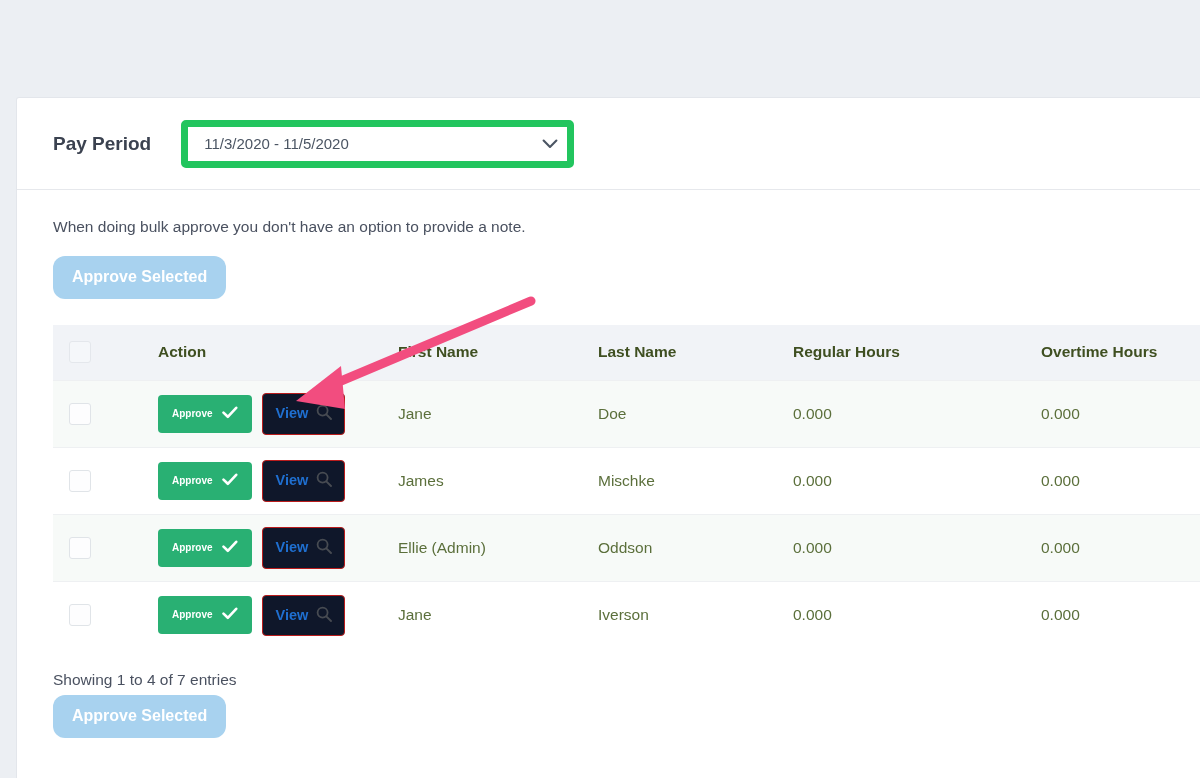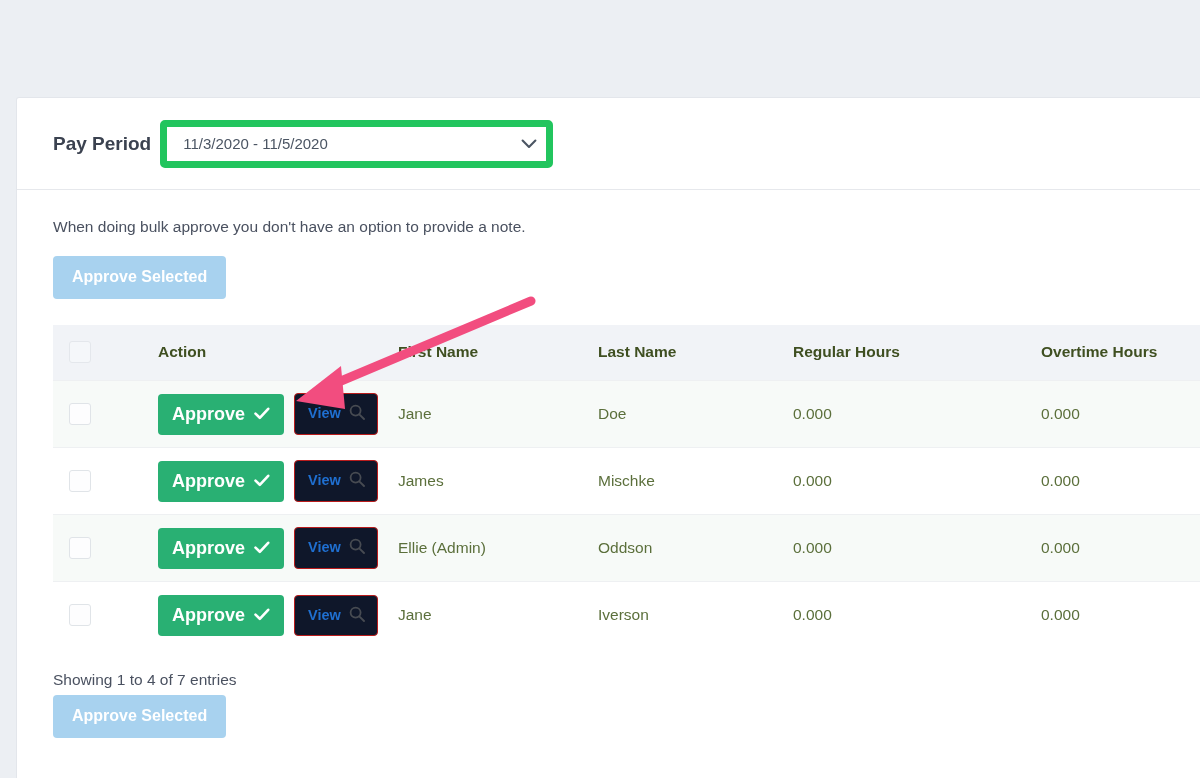--- a/index.html
+++ b/index.html
@@ -42,21 +42,21 @@
     height: 92px;
     border-bottom: 1px solid #e6e8ec;
     display: flex;
     align-items: center;
     padding-left: 36px;
   }
   .payperiod-label {
     font-size: 19px;
     font-weight: bold;
     color: #3b4250;
-    margin-right: 9px;
+    margin-right: 30px;
     white-space: nowrap;
   }
   .select-wrap {
     position: relative;
     width: 393px;
     height: 48px;
   }
   .select-box {
     width: 100%; height: 100%;
     border: 7px solid #22c55e;
@@ -83,21 +83,21 @@
     font-size: 15.5px;
     color: #4a5160;
     margin: 0 0 20px 0;
   }
 
   .btn-approve-selected {
     display: inline-block;
     background: #a8d2ef;
     color: #ffffff;
     border: none;
-    border-radius: 4px;
+    border-radius: 12px;
     font-size: 16px;
     font-weight: bold;
     padding: 13px 19px 14px 19px;
     line-height: 1;
     cursor: default;
   }
 
   
   table.tc {
     border-collapse: collapse;
@@ -148,21 +148,21 @@
   .action-cell { display: flex; align-items: center; gap: 10px; }
 
   .btn-approve {
     display: inline-flex;
     align-items: center;
     gap: 9px;
     background: #29b073;
     color: #ffffff;
     border: none;
     border-radius: 4px;
-    font-size: 18px;
+    font-size: 10px;
     font-weight: bold;
     padding: 11px 14px 12px 14px;
     line-height: 1;
     cursor: pointer;
     white-space: nowrap;
   }
   .btn-view {
     display: inline-flex;
     align-items: center;
     gap: 8px;

